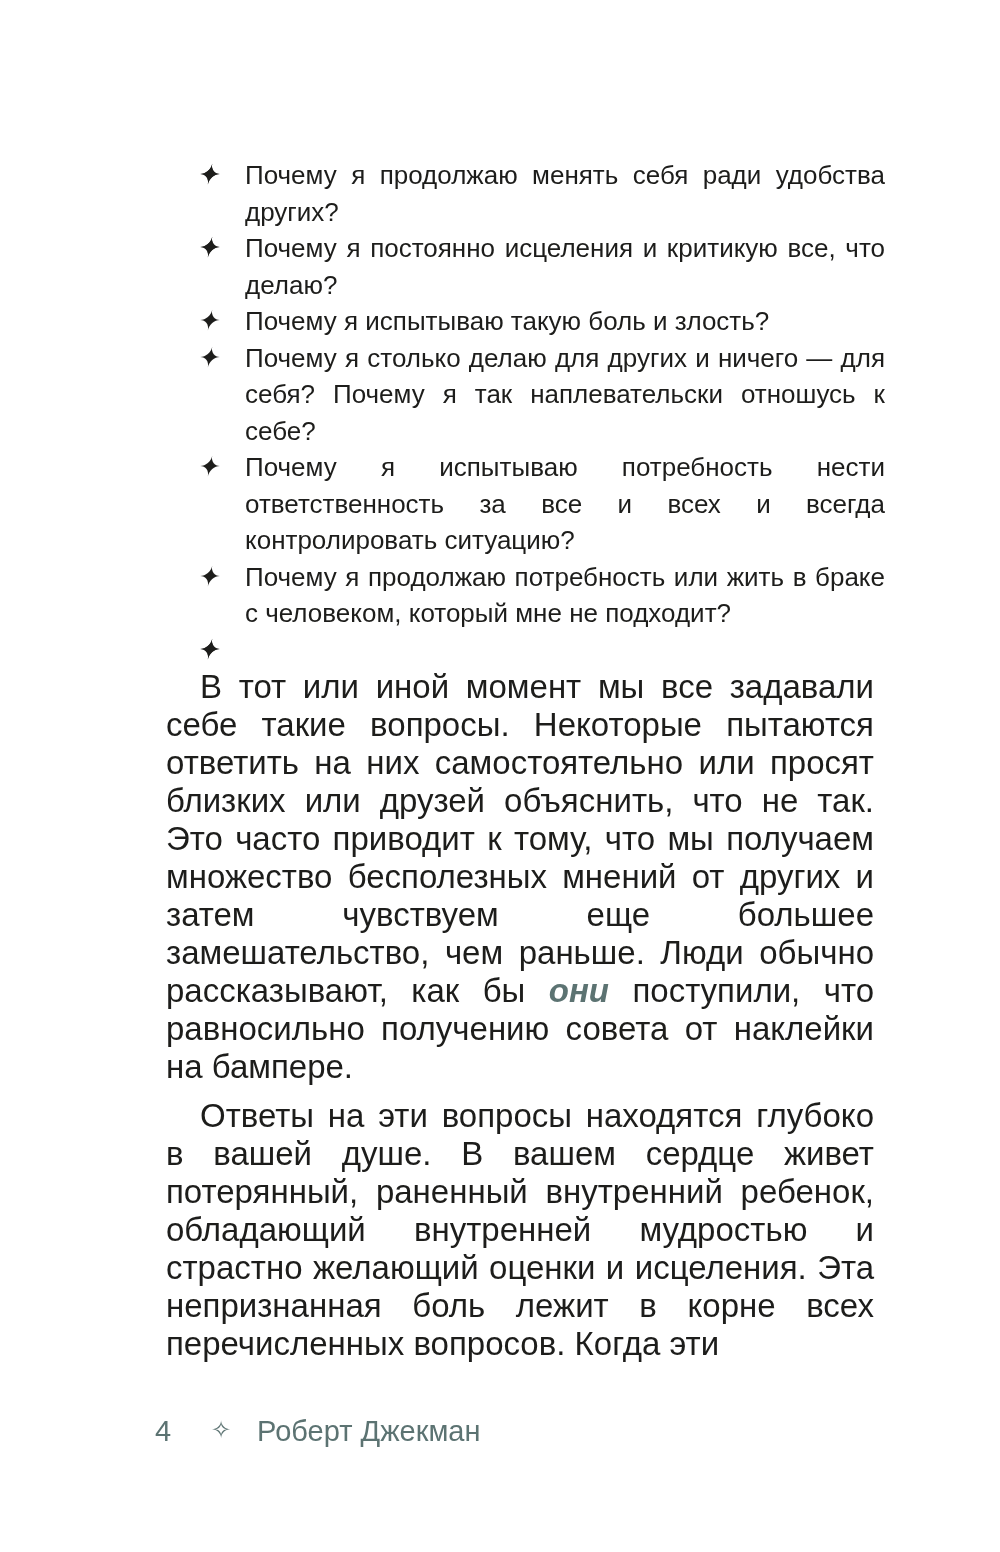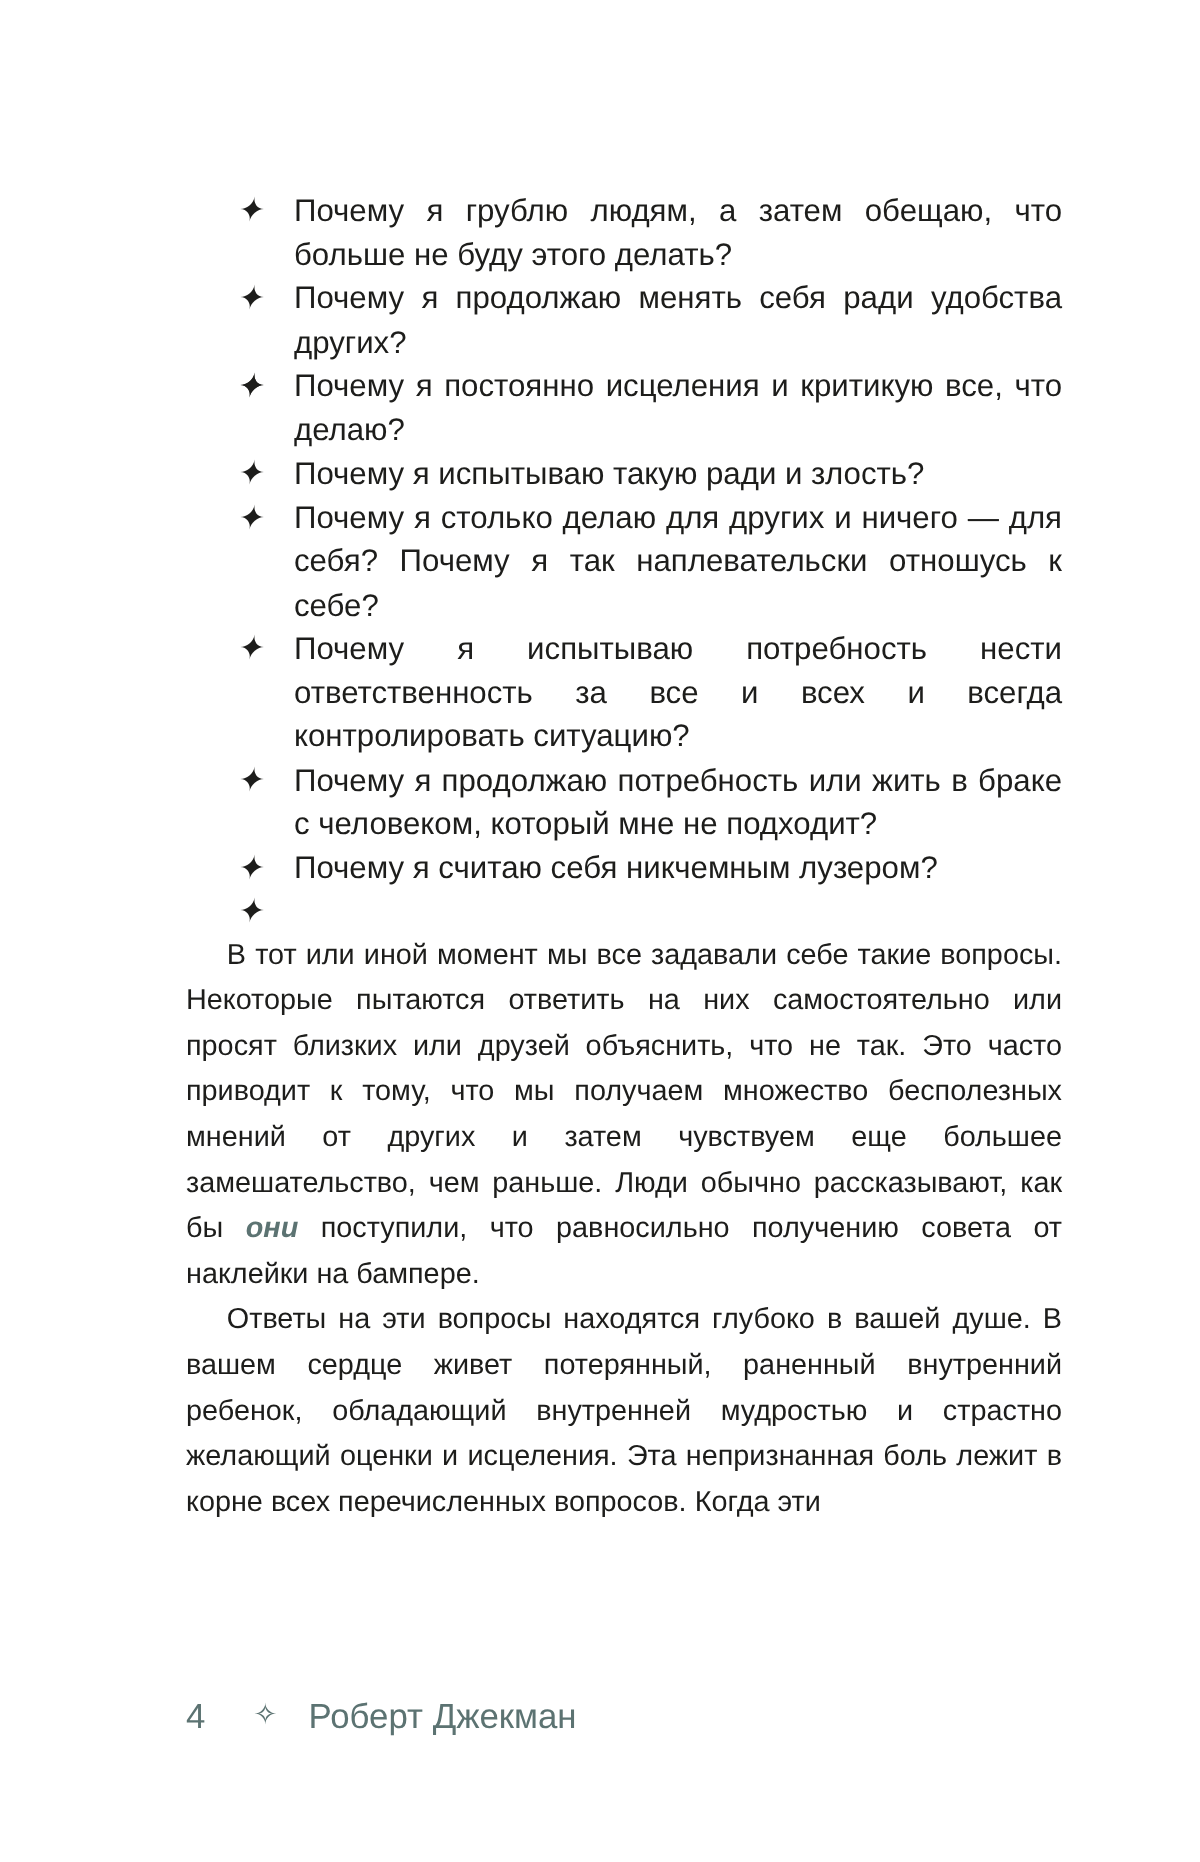--- a/index.html
+++ b/index.html
@@ -34,22 +34,22 @@
   .bullet {
     position: absolute;
     left: 44px;
     top: 0;
     font-size: 26px;
     line-height: 36.5px;
     transform: skewX(-12deg) scaleY(1.05);
     color: var(--text, #1d1d1b);
   }
   .para {
-    margin: 0;
-    font-size: 24px;
+    margin: 11px;
+    font-size: 33px;
     line-height: 38px;
     text-align: justify;
     text-indent: 34px;
   }
   .para.first { margin-top: 36px; }
   .emph {
     font-weight: bold;
     font-style: italic;
     color: var(--accent, #5c7372);
   }
@@ -72,52 +72,50 @@
 </style>
 </head>
 <body>
 
 <div class="page" style="--bg: #ffffff; --text: #1d1d1b; --accent: #5c7372;">
   <div class="content">
 
     <ul class="question-list">
       <li>
         <span class="bullet">✦</span>
-        <span>Почему я грублю людям, а затем обещаю, что больше не буду этого делать?</span>
       </li>
       <li>
         <span class="bullet">✦</span>
         <span>Почему я продолжаю менять себя ради удобства других?</span>
       </li>
       <li>
         <span class="bullet">✦</span>
       </li>
       <li>
         <span class="bullet">✦</span>
         <span>Почему я постоянно исцеления и критикую все, что делаю?</span>
       </li>
       <li>
         <span class="bullet">✦</span>
-        <span>Почему я испытываю такую ради и злость?</span>
+        <span>Почему я испытываю такую боль и злость?</span>
       </li>
       <li>
         <span class="bullet">✦</span>
         <span>Почему я столько делаю для других и ничего — для себя? Почему я так наплевательски отношусь к себе?</span>
       </li>
       <li>
         <span class="bullet">✦</span>
         <span>Почему я испытываю потребность нести ответственность за все и всех и всегда контролировать ситуацию?</span>
       </li>
       <li>
         <span class="bullet">✦</span>
         <span>Почему я продолжаю потребность или жить в браке с человеком, который мне не подходит?</span>
       </li>
       <li>
         <span class="bullet">✦</span>
-        <span>Почему я считаю себя никчемным лузером?</span>
       </li>
       <li>
         <span class="bullet">✦</span>
       </li>
     </ul>
 
     <p class="para first"><span>В тот или иной момент мы все задавали себе такие вопросы. Некоторые пытаются ответить на них самостоятельно или просят близких или друзей объяснить, что не так. Это часто приводит к тому, что мы получаем множество бесполезных мнений от других и затем чувствуем еще большее замешательство, чем раньше. Люди обычно рассказывают, как бы </span><span class="emph">они</span><span> поступили, что равносильно получению совета от наклейки на бампере.</span></p>
 
     <p class="para">Ответы на эти вопросы находятся глубоко в вашей душе. В вашем сердце живет потерянный, раненный внутренний ребенок, обладающий внутренней мудростью и страстно желающий оценки и исцеления. Эта непризнанная боль лежит в корне всех перечисленных вопросов. Когда эти</p>
 

